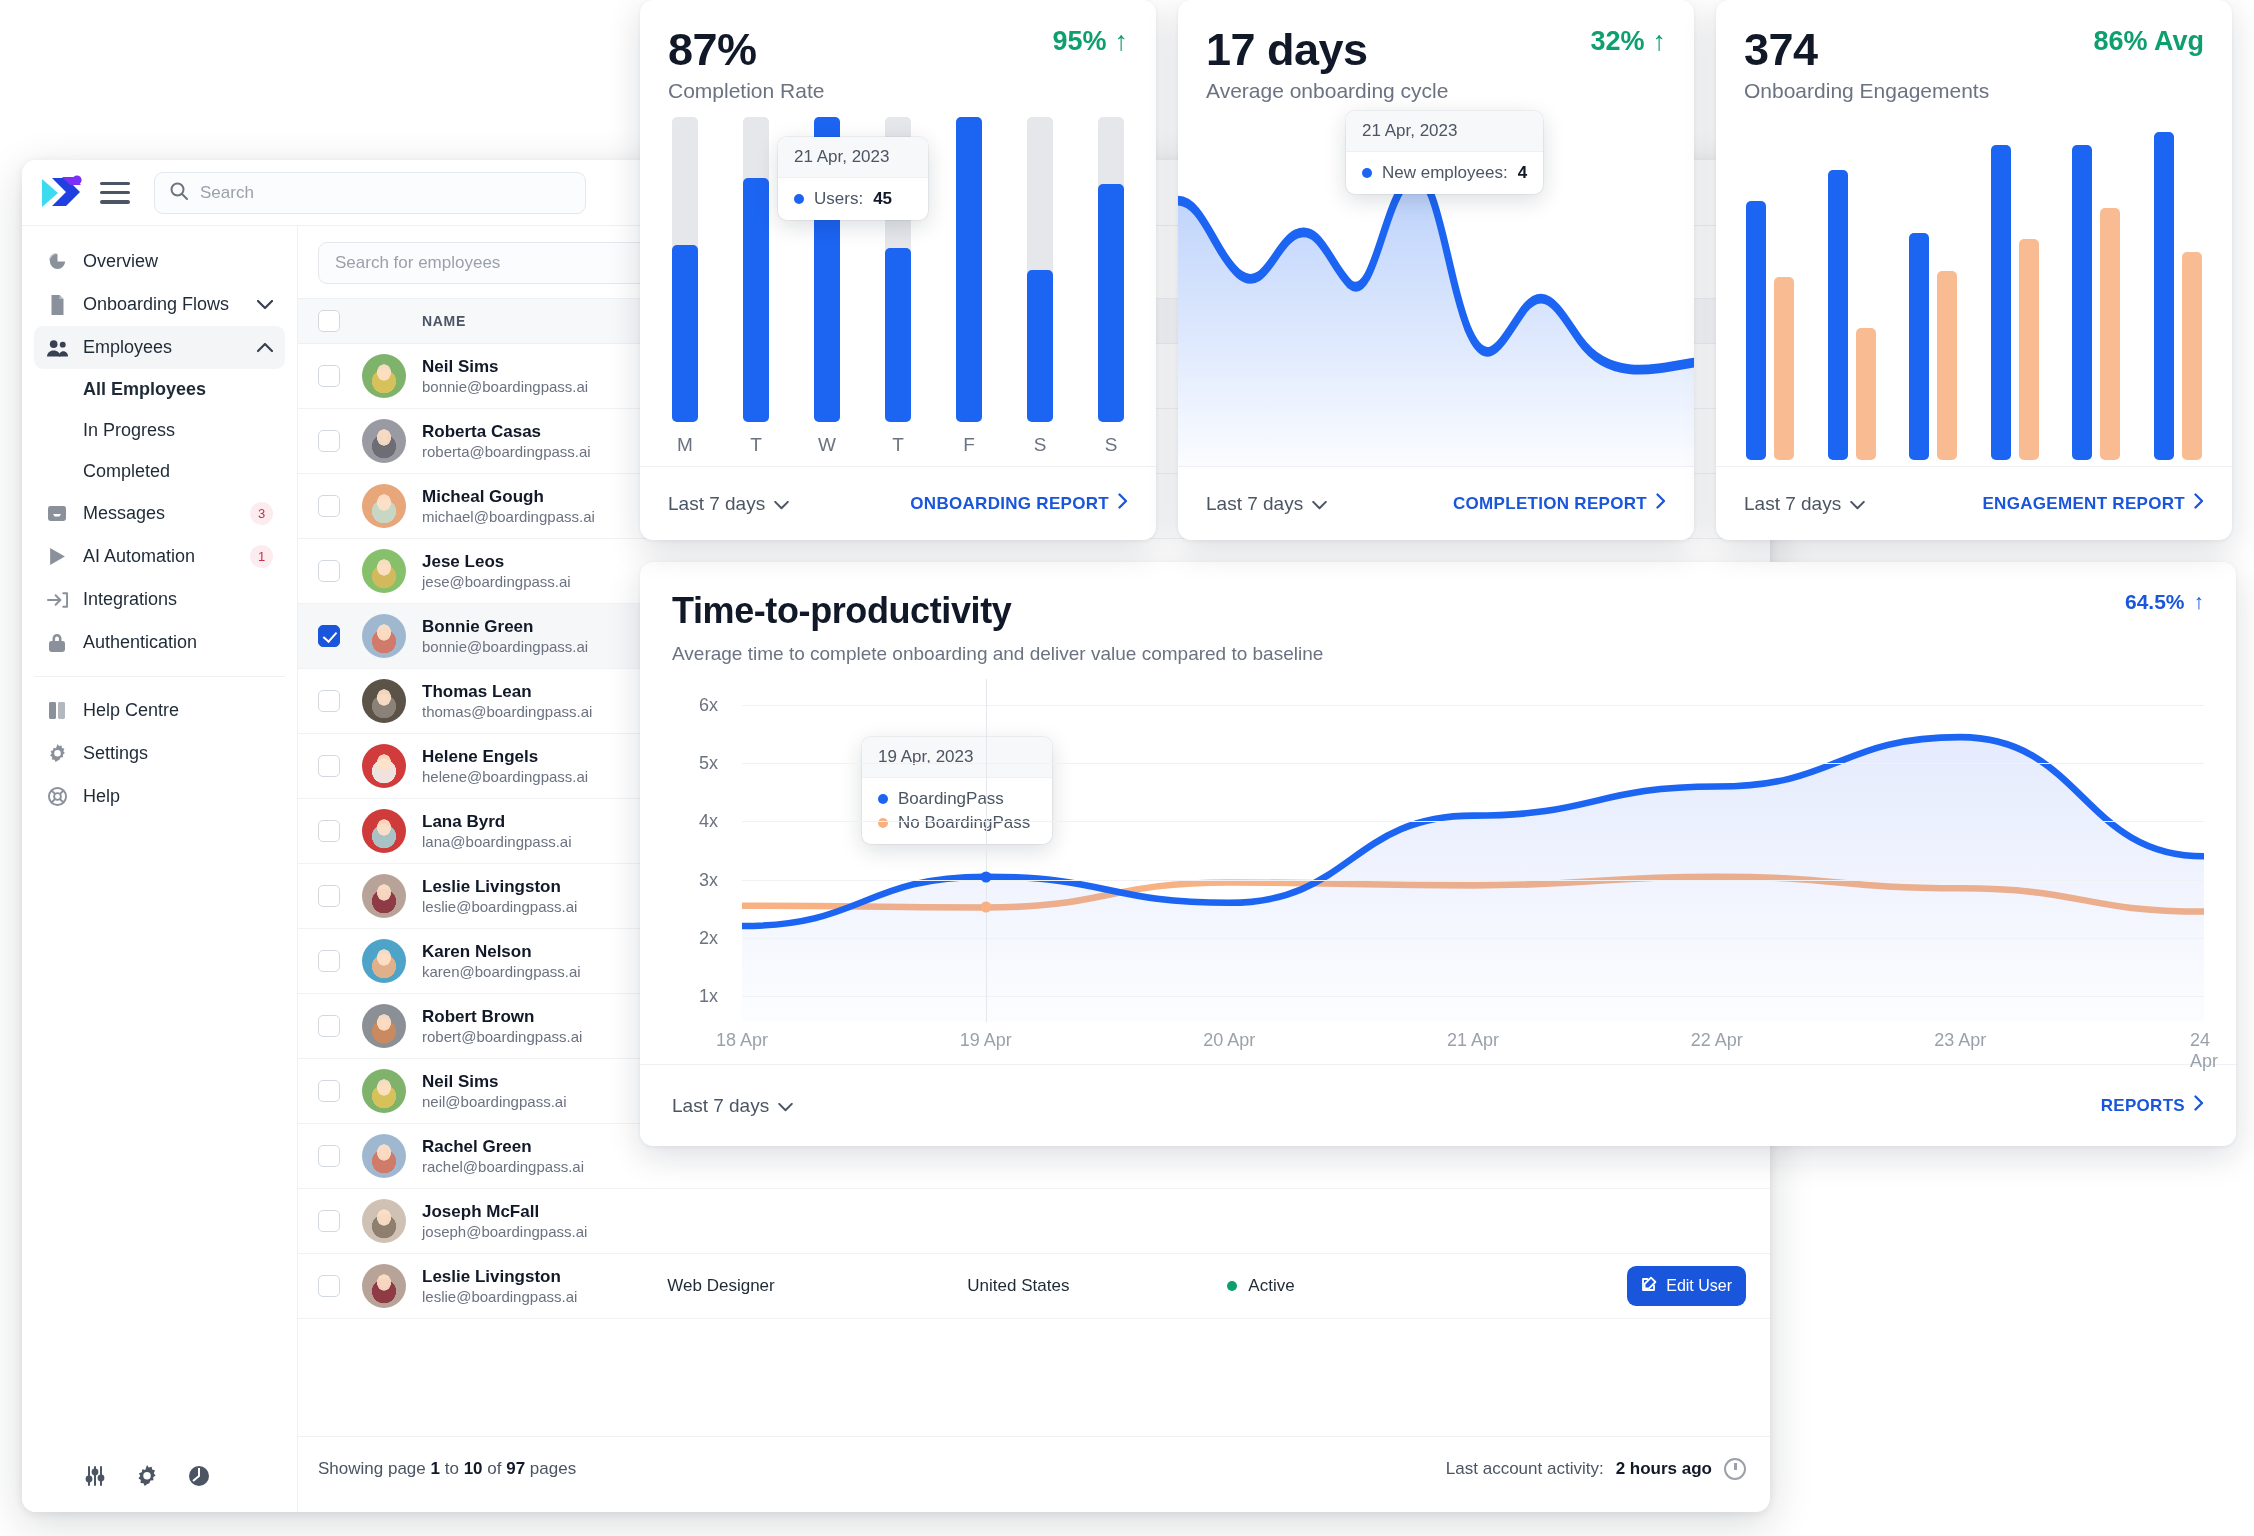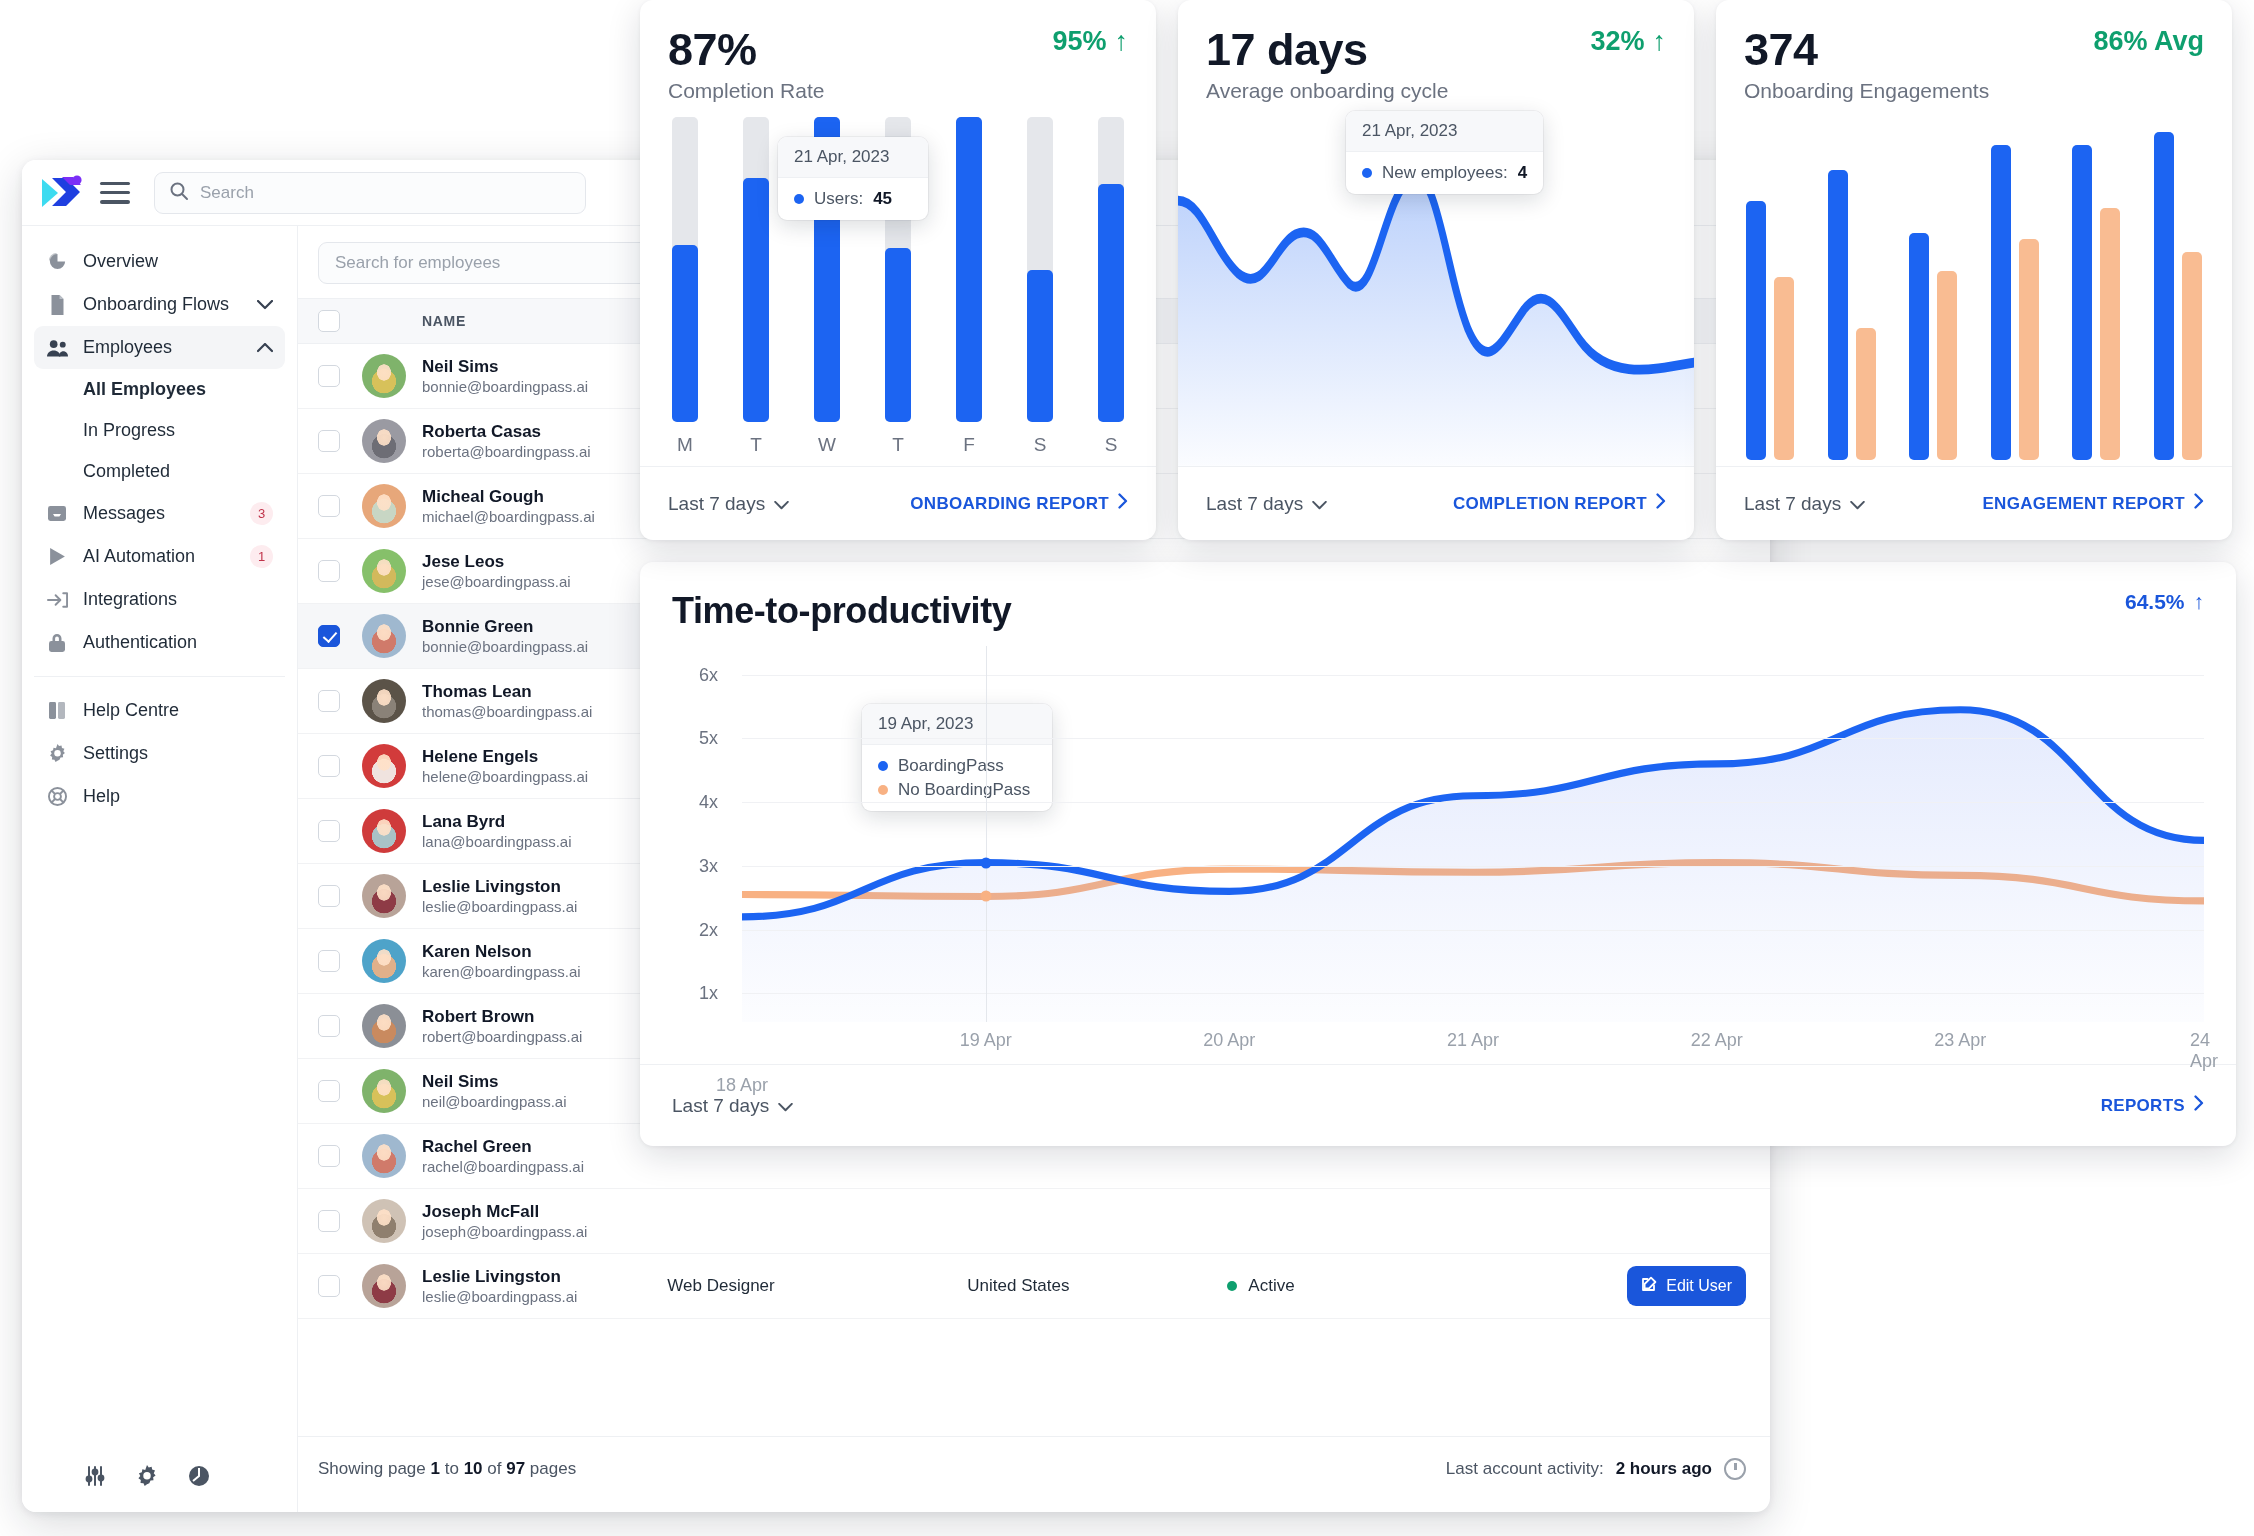--- a/index.html
+++ b/index.html
@@ -817,20 +817,21 @@
             </span>
           </div>
         </div>
       </div>
     </div>
 
     <div class="main-panel">
       <div class="mp-head">
         <div>
           <div class="mp-title">Time-to-productivity</div>
+          <div class="mp-sub">Average time to complete onboarding and deliver value compared to baseline</div>
         </div>
         <div class="mp-delta">
           <span>64.5%</span>
           <span>↑</span>
         </div>
       </div>
 
       <div class="mp-chart">
         <div class="yax" id="yaxis">
             <div class="ytick" style="top: 92.3729%;">1x</div>
@@ -867,21 +868,21 @@
             <div class="gridline" style="top: 75.4237%;"></div>
             <div class="gridline" style="top: 58.4746%;"></div>
             <div class="gridline" style="top: 41.5254%;"></div>
             <div class="gridline" style="top: 24.5763%;"></div>
             <div class="gridline" style="top: 7.62712%;"></div>
             <div class="vline" style="left: 16.6667%;"></div>
             <div class="mpt" style="left: 16.6667%; top: 57.6271%; background: rgb(28, 100, 242);"></div>
             <div class="mpt" style="left: 16.6667%; top: 66.6102%; background: rgb(248, 177, 131);"></div>
           </div>
         <div class="xax" id="xaxis">
-            <div class="xtick" style="left: 0%; margin-top: 45px;">18 Apr</div>
+            <div class="xtick" style="left: 0%;">18 Apr</div>
             <div class="xtick" style="left: 16.6667%;">19 Apr</div>
             <div class="xtick" style="left: 33.3333%;">20 Apr</div>
             <div class="xtick" style="left: 50%;">21 Apr</div>
             <div class="xtick" style="left: 66.6667%;">22 Apr</div>
             <div class="xtick" style="left: 83.3333%;">23 Apr</div>
             <div class="xtick" style="left: 100%;">24 Apr</div>
           </div>
       </div>
 
       <div class="mp-foot">

